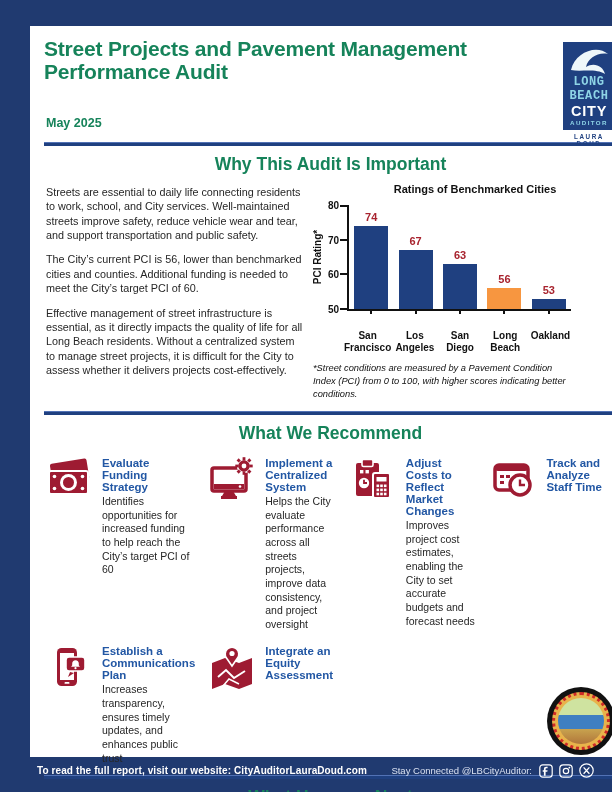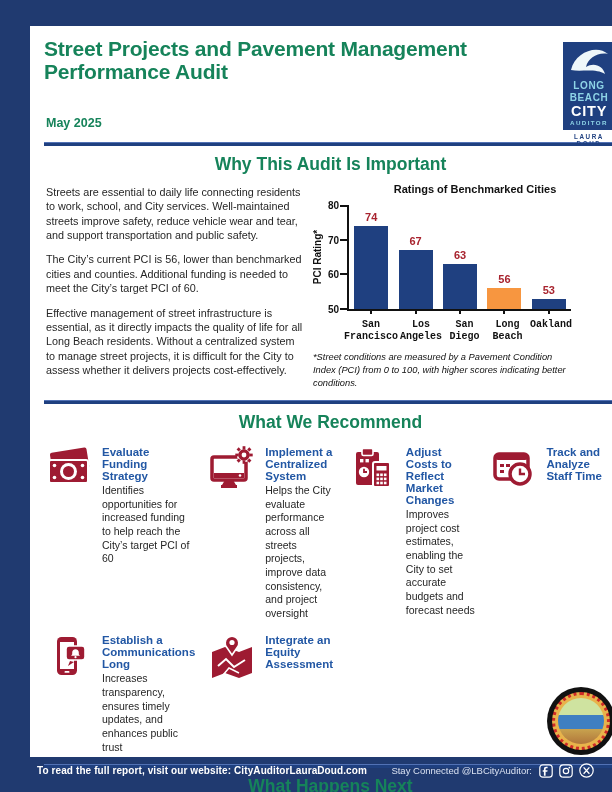--- a/index.html
+++ b/index.html
@@ -18,41 +18,41 @@
     margin:2px 0 0;color:#16835a;font-size:21px;font-weight:bold;
     line-height:1.08;width:474px;letter-spacing:-0.2px;
   }
   .report-date{position:absolute;left:2px;top:78px;color:#16835a;font-weight:bold;font-size:12.5px;}
   .logo{position:absolute;right:2px;top:4px;width:52px;text-align:center;}
   .logo-box{
     width:52px;height:88px;background:#1f4080;position:relative;box-sizing:border-box;
     display:flex;flex-direction:column;justify-content:flex-end;align-items:center;padding-bottom:4px;
   }
   .logo-wave{position:absolute;top:2px;left:4px;}
-  .logo-l12{color:#8ed4e6;font-size:10px;font-weight:bold;letter-spacing:.6px;line-height:1.2;}
+  .logo-l12{color:#8ed4e6;font-size:12px;font-weight:bold;letter-spacing:.6px;line-height:1.2;font-family:Liberation Mono, monospace;}
   .logo-l3{color:#ffffff;font-size:14.5px;font-weight:bold;letter-spacing:.8px;line-height:1.05;text-align:right;}
   .logo-l4{color:#8ed4e6;font-size:6.2px;font-weight:bold;letter-spacing:1.4px;}
   .logo-name{color:#1f4080;font-size:6.3px;font-weight:bold;letter-spacing:1.6px;margin-top:3px;}
   
   .divider{height:3px;background:#1f4080;border-top:1px solid #5272b5;}
   .section-title{color:#16835a;font-size:17.5px;font-weight:bold;text-align:center;margin:8px 0 6px;}
   
   .why-body{display:flex;margin-bottom:10px;}
   .why-text{width:265px;flex:0 0 265px;padding:4px 4px 0 2px;box-sizing:border-box;}
   .why-text p{font-size:10.8px;line-height:1.33;color:#262626;margin:0 0 10px;}
   .chart{flex:1;position:relative;padding-top:2px;}
   .chart-title{text-align:center;font-weight:bold;font-size:11px;color:#111;margin:0 0 10px 24px;}
   .plot-wrap{position:relative;margin-left:38px;width:222px;}
   .plot{position:relative;width:222px;height:104px;border-left:2px solid #111;border-bottom:2px solid #111;box-sizing:content-box;}
   .ytick-label{position:absolute;right:calc(100% + 10px);transform:translateY(-50%);font-weight:bold;font-size:10px;color:#111;}
   .ytick-mark{position:absolute;left:-9px;width:7px;height:2px;background:#111;}
   .bar{position:absolute;bottom:0;width:34px;}
   .bar-value{position:absolute;width:44px;text-align:center;font-weight:bold;font-size:11px;}
   .xtick-mark{position:absolute;width:2px;height:5px;background:#111;top:104px;}
-  .xlabels{display:flex;width:230px;margin:8px 0 0 -4px;font-family:Liberation Mono, monospace;}
+  .xlabels{display:flex;width:230px;margin:19px 0 0 -4px;}
   .xlabel{flex:1;text-align:center;font-weight:bold;font-size:10px;line-height:1.15;color:#111;padding:0 1px;box-sizing:border-box;}
   .y-axis-label{
     position:absolute;left:-30px;top:52px;transform:translate(-50%,-50%) rotate(-90deg);
     white-space:nowrap;font-weight:bold;font-size:10px;color:#111;
   }
   .chart-footnote{font-size:9.3px;font-style:italic;color:#111;line-height:1.4;margin:9px 0 0 4px;width:262px;}
   
   .rec-grid{display:grid;grid-template-columns:1fr 1fr 1fr 1fr;column-gap:14px;row-gap:13px;padding:6px 0 10px 2px;}
   .rec-item{display:flex;gap:10px;}
   .rec-icon{width:46px;height:46px;flex:0 0 46px;}
@@ -262,21 +262,21 @@
             <rect x="11" y="4" width="20" height="38" rx="4.5" fill="#9e1b32"></rect>
             <rect x="14" y="9" width="14" height="27" fill="#fff"></rect>
             <rect x="18.5" y="38" width="5" height="1.8" rx="0.9" fill="#fff"></rect>
             <rect x="20" y="13" width="19" height="14" rx="3" fill="#9e1b32" stroke="#fff" stroke-width="1.6"></rect>
             <path d="M24 28 l-2 5 l6 -4 z" fill="#9e1b32"></path>
             <path d="M29.5 16.2 c-2.1 0 -3.3 1.5 -3.3 3.4 v1.6 l-1.1 1.5 h8.8 l-1.1 -1.5 v-1.6 c0 -1.9 -1.2 -3.4 -3.3 -3.4 z" fill="#fff"></path>
             <circle cx="29.5" cy="24.2" r="1.1" fill="#fff"></circle>
           </svg>
         </span>
         <div class="rec-text">
-          <p class="rec-title">Establish a Communications Long</p>
+          <p class="rec-title">Establish a Communications Plan</p>
           <p class="rec-body">Increases transparency, ensures timely updates, and enhances public trust</p>
         </div>
       </div>
 
       <div class="rec-item">
         <span class="rec-icon">
           <svg width="46" height="46" viewBox="0 0 46 46">
             <path d="M3 19 L16 14 L30 19 L43 14 V40 L30 45 L16 40 L3 45 Z" fill="#9e1b32"></path>
             <polyline points="9,33 17,26 25,34 36,27" stroke="#fff" stroke-width="2" fill="none"></polyline>
             <polyline points="14,42 20,35 30,40" stroke="#fff" stroke-width="1.5" fill="none"></polyline>

